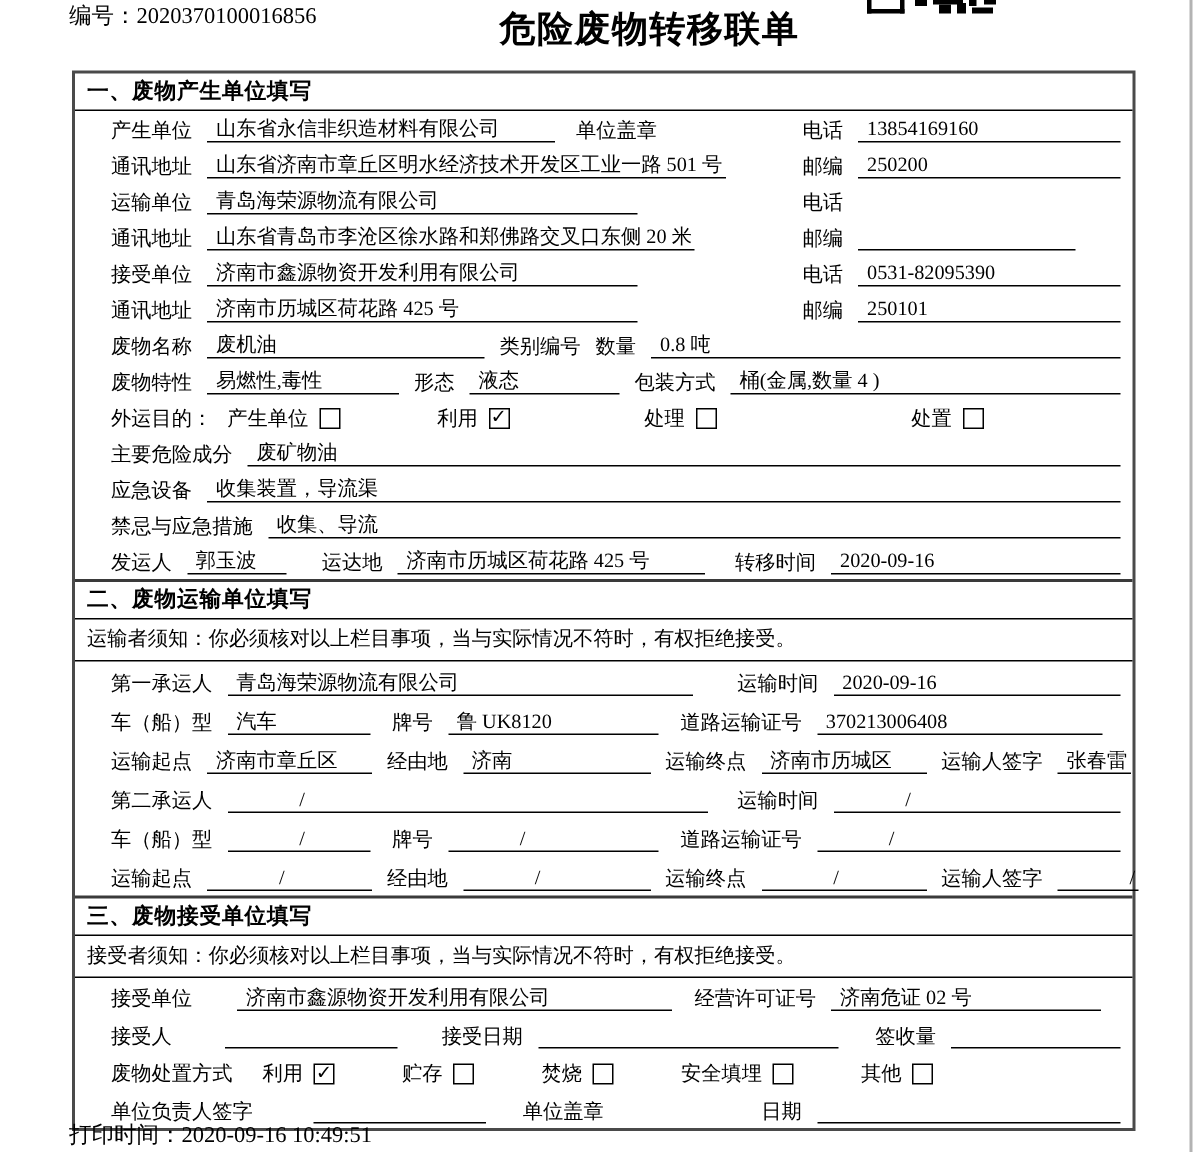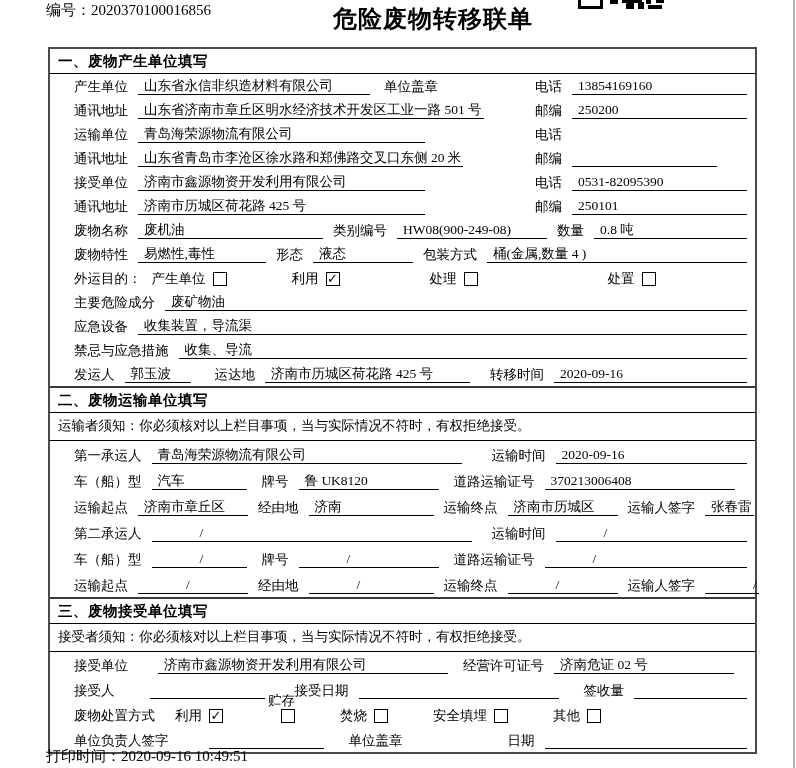--- a/index.html
+++ b/index.html
@@ -139,21 +139,20 @@
         </div>
         <div class="colR">
           <span class="lab">邮编</span>
           <span class="val grow">250101</span>
         </div>
       </div>
       <div class="frow">
         <span class="lab">废物名称</span>
         <span class="val" style="width: 185px;">废机油</span>
         <span class="lab">类别编号</span>
-        <span class="val" style="width: 150px;">HW08(900-249-08)</span>
         <span class="lab">数量</span>
         <span class="val grow">0.8 吨</span>
       </div>
       <div class="frow">
         <span class="lab">废物特性</span>
         <span class="val" style="width: 128px;">易燃性,毒性</span>
         <span class="lab">形态</span>
         <span class="val" style="width: 100px;">液态</span>
         <span class="lab">包装方式</span>
         <span class="val grow">桶(金属,数量  4 )</span>
@@ -266,21 +265,21 @@
         <span class="val" style="width: 200px;"></span>
         <span class="lab" style="margin-left: 15px;">签收量</span>
         <span class="val grow"></span>
       </div>
       <div class="frow">
         <span class="lab">废物处置方式</span>
         <span class="cbw" style="margin-left: 10px;">
           <span class="cb-label">利用</span>
           <span class="cb-box">✓</span>
         </span>
-        <span class="cbw" style="margin-left: 35px; flex-direction: column;">
+        <span class="cbw" style="margin-left: 35px;">
           <span class="cb-label">贮存</span>
           <span class="cb-box"></span>
         </span>
         <span class="cbw" style="margin-left: 35px;">
           <span class="cb-label">焚烧</span>
           <span class="cb-box"></span>
         </span>
         <span class="cbw" style="margin-left: 35px;">
           <span class="cb-label">安全填埋</span>
           <span class="cb-box"></span>

